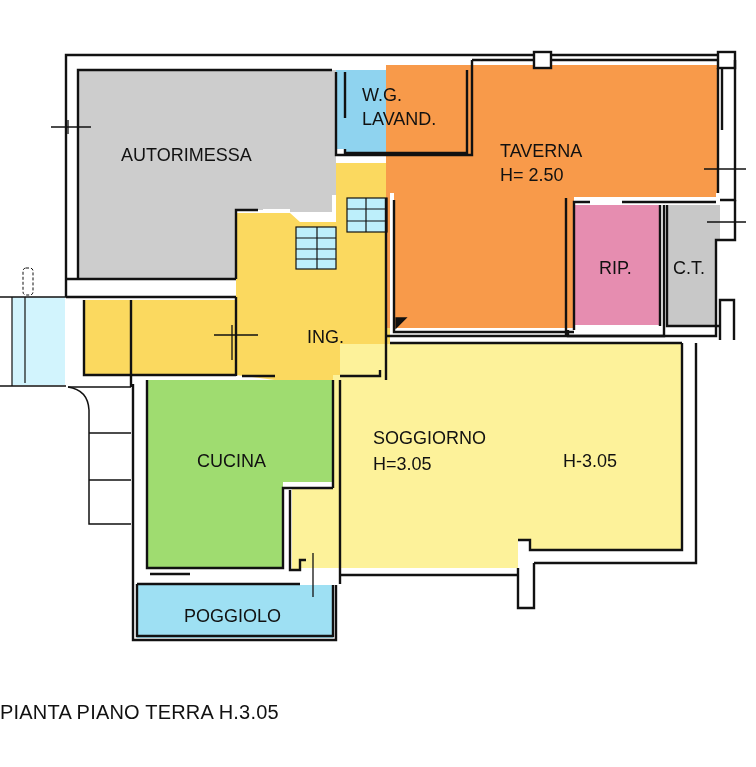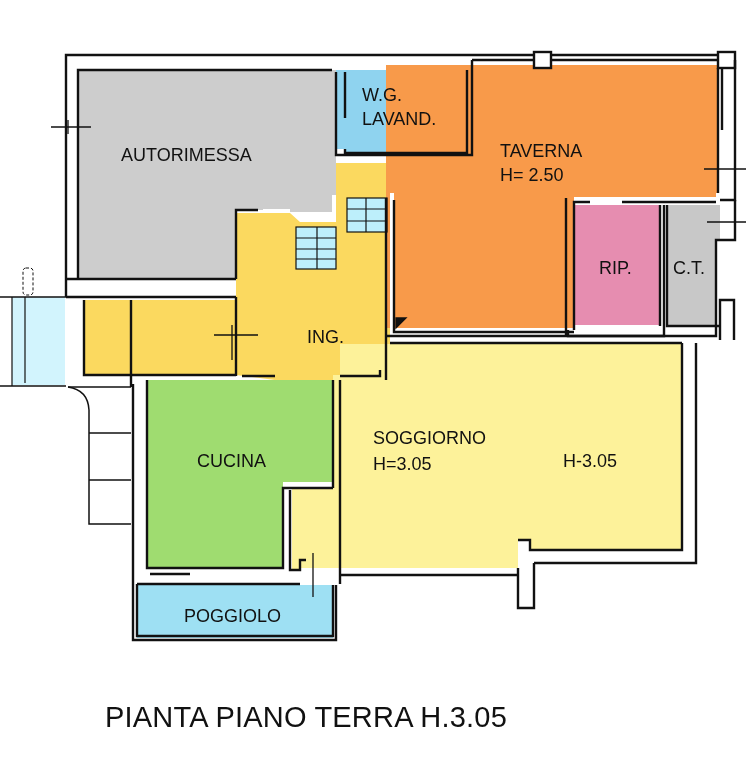--- a/index.html
+++ b/index.html
@@ -1,21 +1,21 @@
 <!DOCTYPE html>
 <html><head>
 <meta charset="utf-8">
 <style>
   html, body { margin: 0; padding: 0; background: #ffffff; }
   body { width: 756px; height: 767px; position: relative; overflow: hidden;
          font-family: "Liberation Sans", sans-serif; }
   #plan { position: absolute; left: 0; top: 0; width: 756px; height: 767px; }
   .room-label { font-family: "Liberation Sans", sans-serif; font-size: 18px; fill: #111; }
-  .title { position: absolute; left: 0; width: 612px; top: 701px; text-align: center;
-           font-family: "Liberation Sans", sans-serif; font-size: 29px; color: #111;
+  .title { position: absolute; left: 0; width: 612px; top: 701px; text-align: left;
+           font-family: "Liberation Sans", sans-serif; font-size: 20px; color: #111;
            letter-spacing: 0.2px; }
 </style>
 </head>
 <body>
 
 <svg id="plan" viewBox="0 0 756 767" xmlns="http://www.w3.org/2000/svg">
 
   <g>
     <rect x="12" y="297" width="53" height="88" fill="#d2f4fd"></rect>
     <line x1="0" y1="297" x2="66" y2="297" stroke="#111" stroke-width="1.5"></line>

